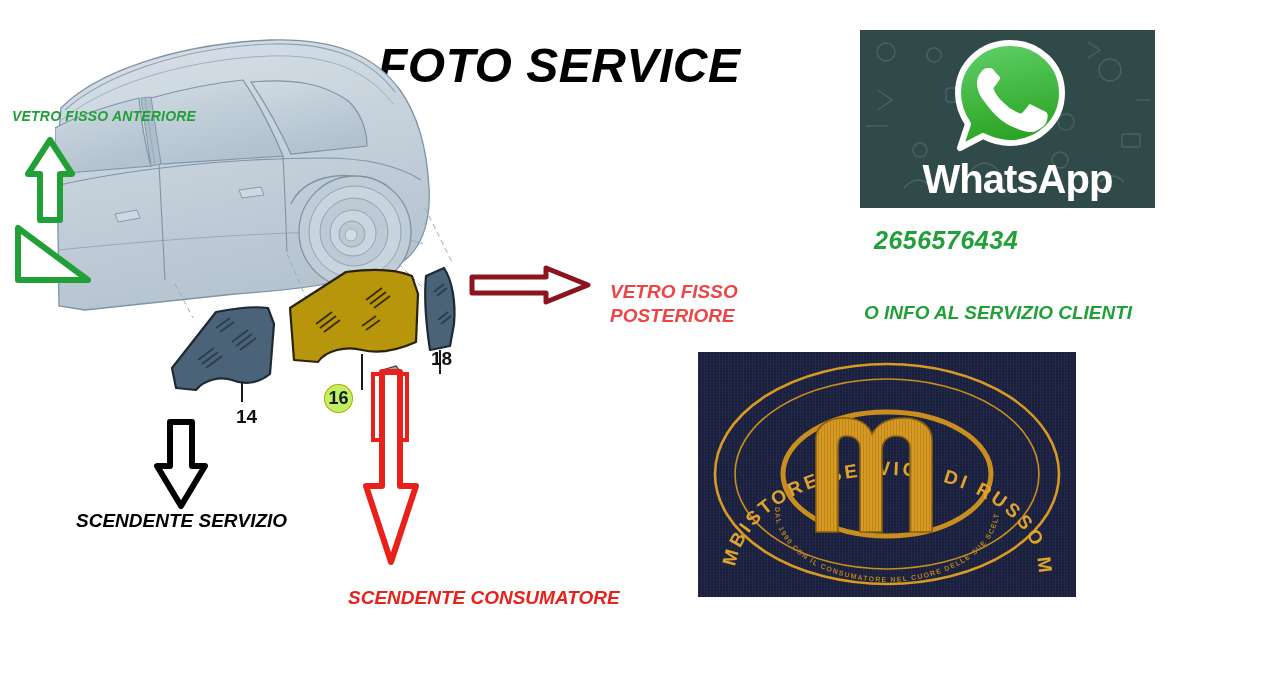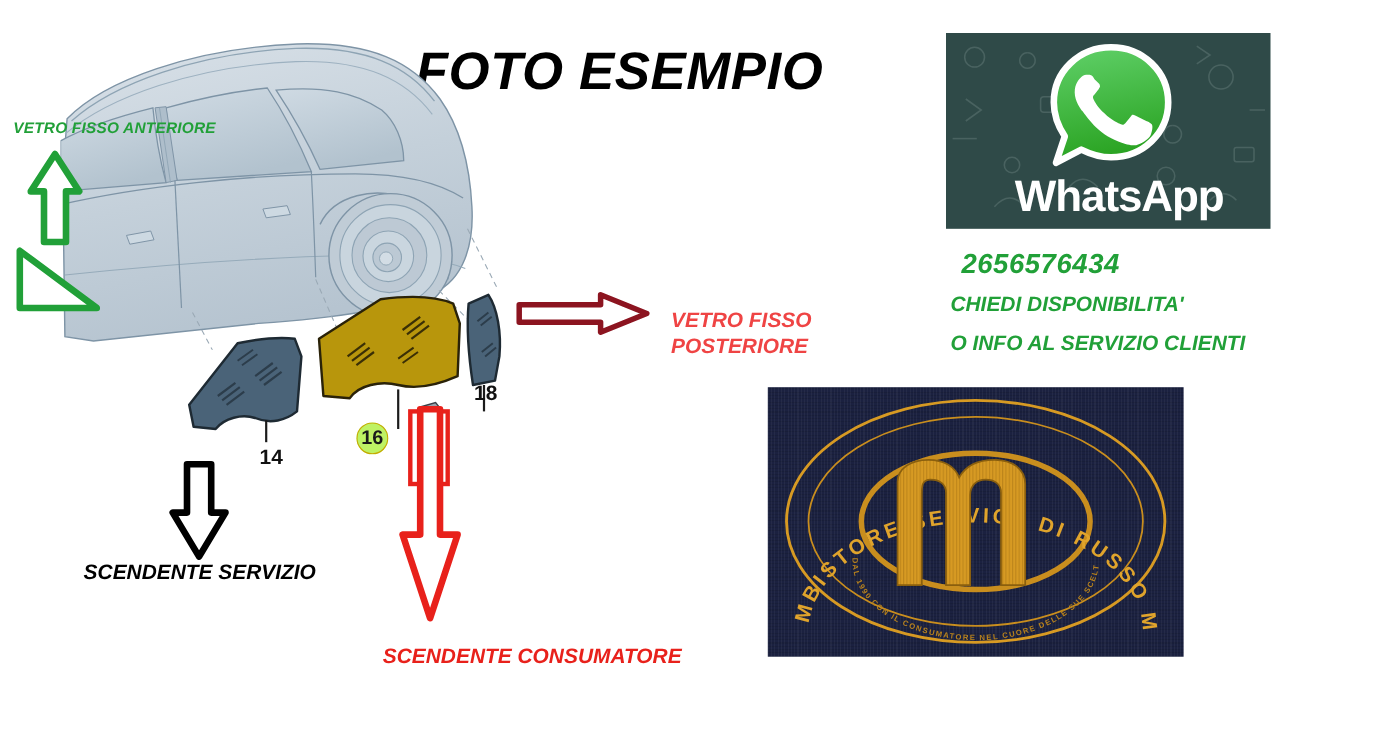--- a/index.html
+++ b/index.html
@@ -72,21 +72,21 @@
   .logo-box .weave{position:absolute;inset:0;
      background:repeating-linear-gradient(90deg,rgba(255,255,255,.045) 0 1px,transparent 1px 3px),
                 repeating-linear-gradient(0deg,rgba(0,0,0,.10) 0 1px,transparent 1px 3px);}
   .logo-box svg{position:absolute;inset:0;}
 </style>
 </head>
 <body>
 
 <div class="stage">
 
-  <div class="title">FOTO ESEMPIO</div>
+  <div class="title">FOTO SERVICE</div>
 
   <div class="car-wrap">
     <svg width="400" height="300" viewBox="0 0 400 300" xmlns="http://www.w3.org/2000/svg">
       <defs>
         <linearGradient id="bodyg" x1="0" y1="0" x2="0.3" y2="1">
           <stop offset="0" stop-color="#d9e1e8"></stop>
           <stop offset="0.55" stop-color="#c4d0da"></stop>
           <stop offset="1" stop-color="#b6c4d0"></stop>
         </linearGradient>
         <linearGradient id="glassg" x1="0" y1="0" x2="0.4" y2="1">
@@ -255,21 +255,20 @@
                c0 8 6 16 7 17 c1 1 12 19 29 26 c14 6 17 5 20 5
                c4 -1 11 -5 13 -9 c2 -5 2 -9 1 -10 c-1 -1 -2 -2 -5 -3
                l-10 -5 c-2 -1 -3 -1 -4 1 l-5 6 c-1 1 -2 2 -4 1
                c-2 -1 -8 -3 -15 -10 c-6 -5 -9 -11 -10 -13
                c-1 -2 0 -3 1 -4 l3 -4 c1 -1 1 -2 2 -3 c0 -1 0 -2 -1 -3 z" fill="#ffffff"></path>
     </svg>
     <div class="wa-word">WhatsApp</div>
   </div>
 
   <div class="wa-phone">2656576434</div>
-  <div class="wa-l1">CHIEDI DISPONIBILITA'</div>
   <div class="wa-l2">O INFO AL SERVIZIO CLIENTI</div>
 
   <div class="logo-box">
     <div class="weave"></div>
     <svg width="378" height="245" viewBox="0 0 378 245" xmlns="http://www.w3.org/2000/svg">
       <defs>
         <path id="ringPath" d="M 189 224 m -152 -1 a 152 100 0 1 1 304 0"></path>
         <path id="tagPath" d="M 189 158 m -112 0 a 112 72 0 0 0 224 0"></path>
         <linearGradient id="goldg" x1="0" y1="0" x2="0" y2="1">
           <stop offset="0" stop-color="#f0b64a"></stop>

